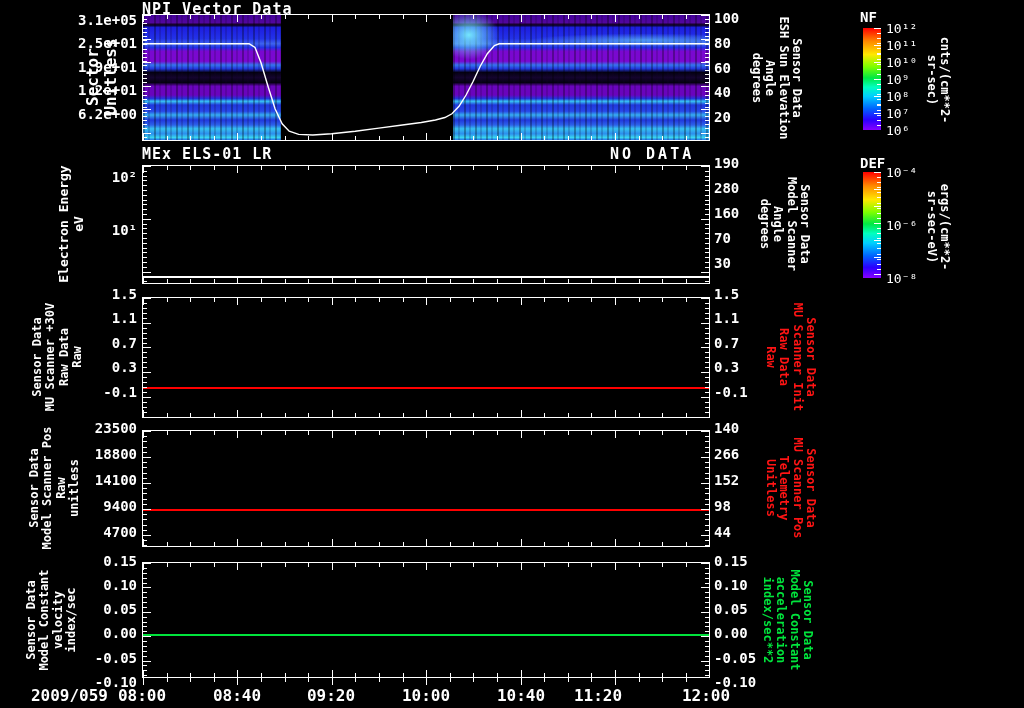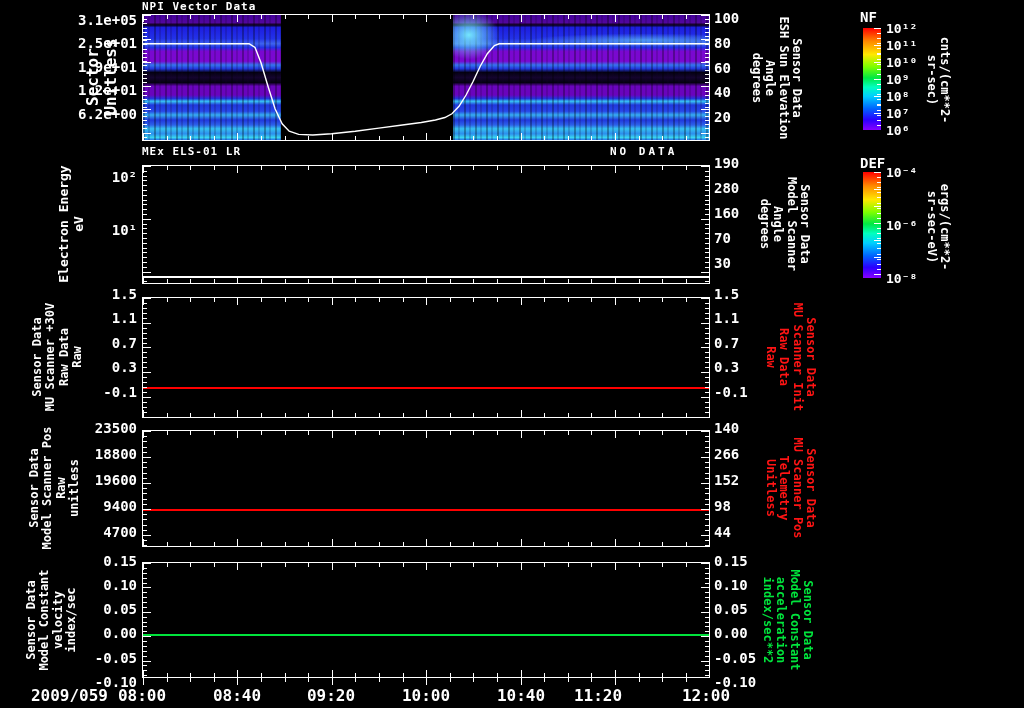--- a/index.html
+++ b/index.html
@@ -1,19 +1,19 @@
 <!DOCTYPE html>
 <html><head>
 <meta charset="utf-8">
 <style>
   html,body{margin:0;padding:0;background:#000;}
   #screen{position:relative;width:1024px;height:708px;background:#000;overflow:hidden;
           font-family:"DejaVu Sans Mono",monospace;color:#fff;}
   .t{position:absolute;font-weight:bold;white-space:nowrap;}
-  .title{font-size:11px;letter-spacing:1px;}
+  .title{font-size:15px;letter-spacing:1px;}
   .panel{position:absolute;left:142px;width:568px;border:1px solid #fff;box-sizing:border-box;background:#000;}
   
   .xct,.xcb,.xco{position:absolute;left:0;right:0;height:7px;background-repeat:no-repeat;
     background-image:repeating-linear-gradient(90deg,#fff 0 1px,transparent 1px 94.4px),
                      repeating-linear-gradient(90deg,#fff 0 1px,transparent 1px 23.6px);}
   .xct{top:0;background-size:100% 7px,100% 4px;background-position:0 0,0 0;}
   .xcb{bottom:0;background-size:100% 7px,100% 4px;background-position:0 100%,0 100%;}
   .xco{bottom:-8px;background-size:100% 7px,100% 4px;background-position:0 0,0 0;}
   
   .ycl,.ycr{position:absolute;top:0;bottom:0;width:8px;background-repeat:no-repeat;}
@@ -69,21 +69,21 @@
   .hline{position:absolute;left:0;right:0;height:2px;}
   
   .cbar{position:absolute;left:863px;width:18px;
     background:linear-gradient(180deg,#ff0000 0%,#ff8800 13%,#ffe800 26%,#7dff00 38%,#00e844 49%,
                #00ffc0 58%,#00cfff 67%,#0064ff 79%,#2a00ff 90%,#8800ff 100%);}
   .cbar::after{content:"";position:absolute;top:0;bottom:0;right:0;width:7px;
     background-image:repeating-linear-gradient(180deg,#fff 0 1px,transparent 1px 17px),
                      repeating-linear-gradient(180deg,#fff 0 1px,transparent 1px 5.1px);
     background-size:7px 100%,4px 100%;background-position:100% 0,100% 0;background-repeat:no-repeat;}
   .cbt{position:absolute;left:860px;font-weight:bold;font-size:14px;}
-  .cblab{position:absolute;left:886px;font-weight:bold;font-size:13px;transform:translateY(-50%);}
+  .cblab{position:absolute;left:886px;font-weight:normal;font-size:13px;transform:translateY(-50%);}
 </style>
 </head>
 <body>
 
 <div id="screen">
 
   <div class="t title" style="left:142px;top:0px">NPI Vector Data</div>
   <div class="panel" style="top:14px;height:127px">
     <div class="seg" style="left:0;width:138px"></div>
     <div class="seg seg2" style="left:310px;width:256px"></div>
@@ -163,21 +163,21 @@
 
   <div class="panel" style="top:430px;height:117px">
     <div class="hline" style="top:78px;background:#ff0000"></div>
     <div class="xct"></div>
     <div class="xcb"></div>
     <div class="ycl p4c"></div>
     <div class="ycr p4c"></div>
   </div>
   <span class="yt ytl" style="top:428px">23500</span>
   <span class="yt ytl" style="top:454px">18800</span>
-  <span class="yt ytl" style="top:480px">19600</span>
+  <span class="yt ytl" style="top:480px">14100</span>
   <span class="yt ytl" style="top:506px">9400</span>
   <span class="yt ytl" style="top:532px">4700</span>
   <span class="yt ytr" style="top:428px">140</span>
   <span class="yt ytr" style="top:454px">266</span>
   <span class="yt ytr" style="top:480px">152</span>
   <span class="yt ytr" style="top:506px">98</span>
   <span class="yt ytr" style="top:532px">44</span>
   <div class="ylab" style="left:55px;top:488px">Sensor Data
 Model Scanner Pos
 Raw

